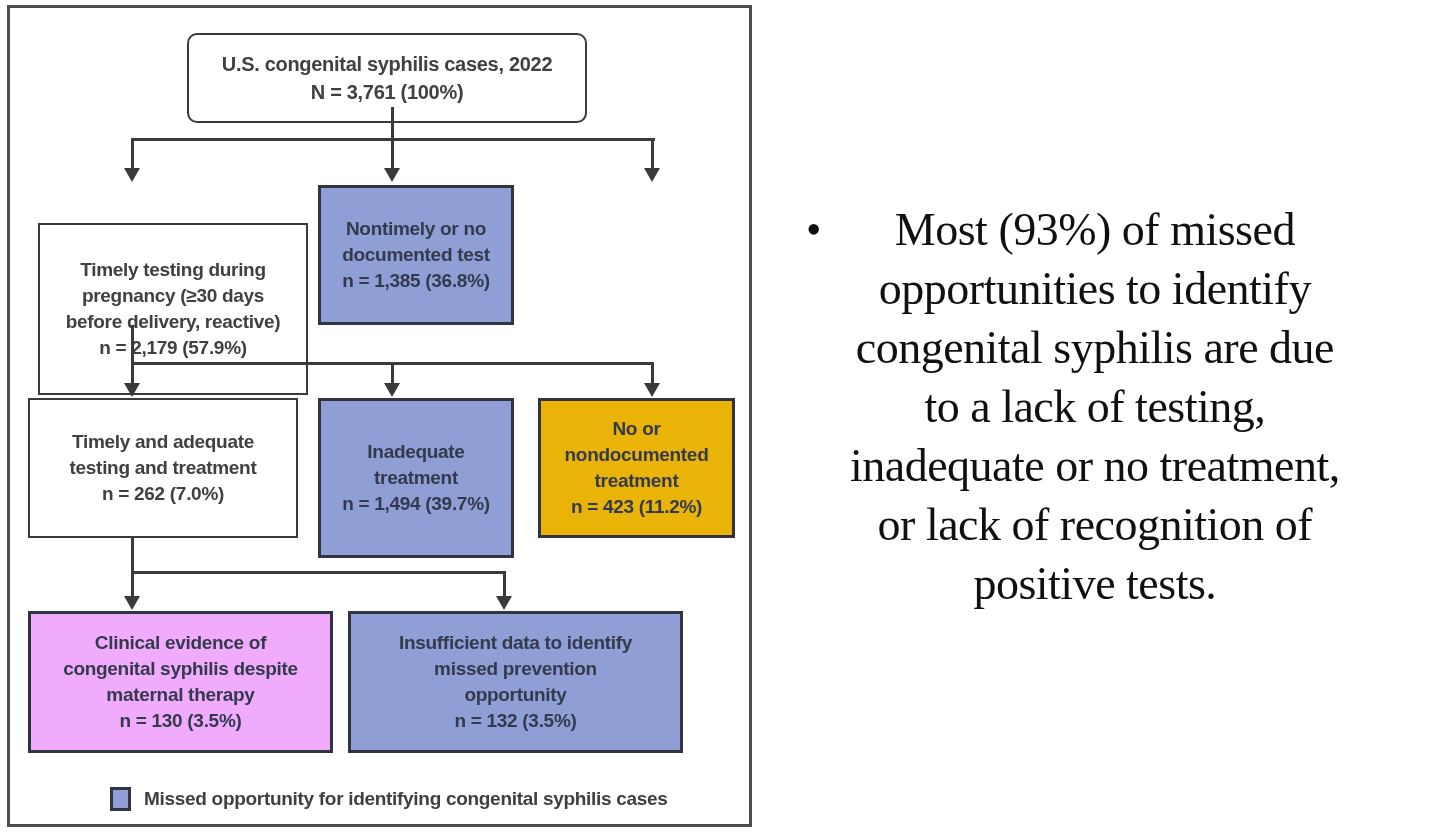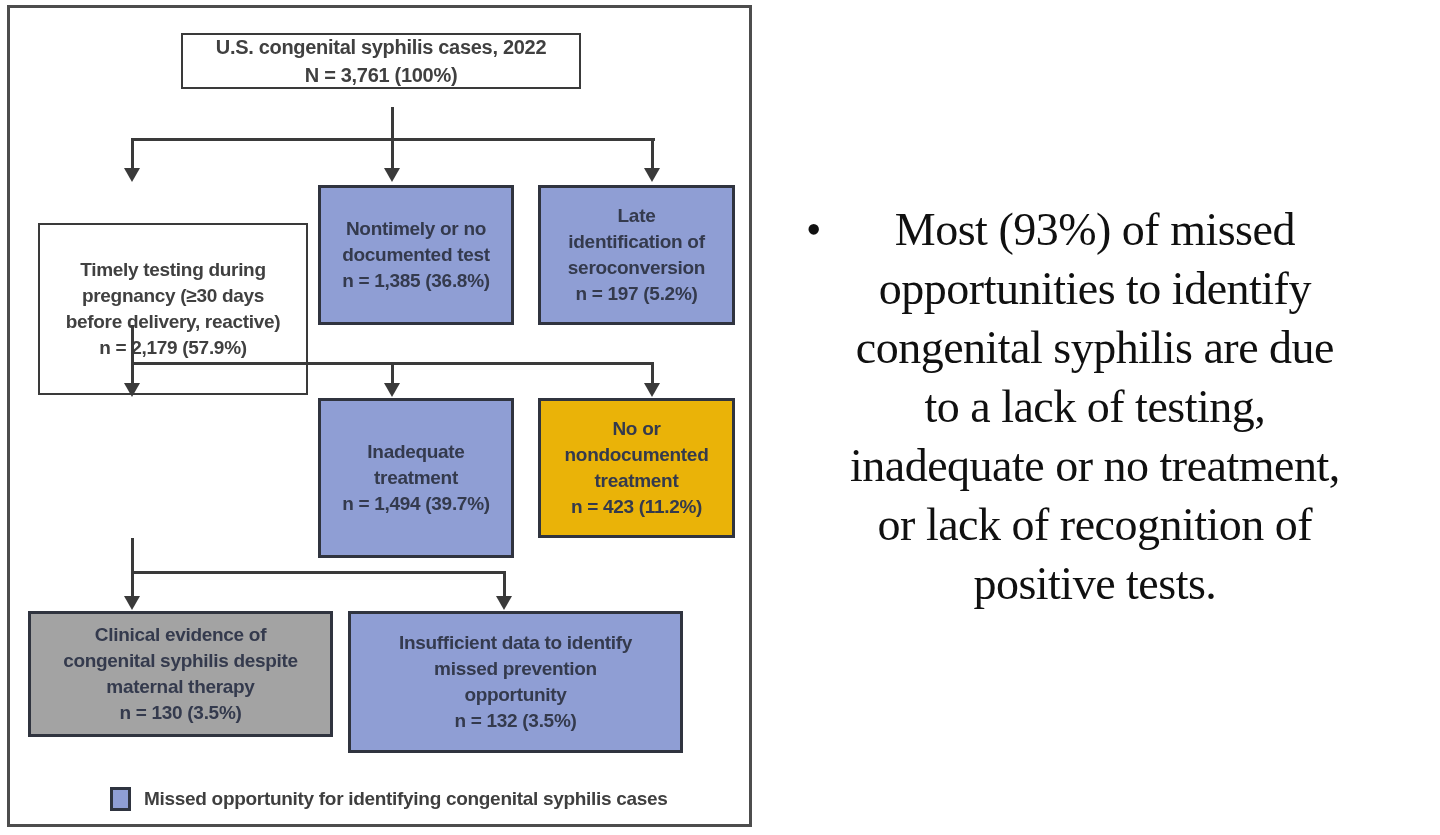--- a/index.html
+++ b/index.html
@@ -56,21 +56,21 @@
     font-size:46px;line-height:59px;white-space:pre-line;letter-spacing:-0.5px;text-align:center;
   }
 </style>
 </head>
 <body>
 
 <div class="stage">
 
   <div class="panel">
 
-    <div class="node root" style="left:171px;top:25px;width:400px;height:56px;">
+    <div class="node root" style="left:177px;top:25px;width:400px;height:90px;border-radius:10px;">
       <span class="txt">U.S. congenital syphilis cases, 2022
 N = 3,761 (100%)</span>
     </div>
 
     <div class="vline" style="left:381px;top:99px;height:33px;"></div>
     <div class="hline" style="left:121px;top:130px;width:524px;"></div>
     <div class="vline" style="left:121px;top:130px;height:31px;"></div>
     <div class="vline" style="left:381px;top:130px;height:31px;"></div>
     <div class="vline" style="left:641px;top:130px;height:31px;"></div>
     <div class="arrow" style="left:114px;top:160px;"></div>
@@ -81,56 +81,55 @@
       <span class="txt">Timely testing during
 pregnancy (≥30 days
 before delivery, reactive)
 n = 2,179 (57.9%)</span>
     </div>
     <div class="node missed" style="left: 308px; top: 177px; width: 196px; height: 140px; background: rgb(143, 158, 212);">
       <span class="txt">Nontimely or no
 documented test
 n = 1,385 (36.8%)</span>
     </div>
-    <div class="node missed" style="left: 528px; top: 177px; width: 197px; height: 140px; background: rgb(143, 158, 212);">
-      <span class="txt">Late
-identification of
-seroconversion
-n = 197 (5.2%)</span>
-    </div>
 
     <div class="vline" style="left:121px;top:317px;height:40px;"></div>
     <div class="hline" style="left:121px;top:354px;width:523px;"></div>
     <div class="vline" style="left:121px;top:354px;height:22px;"></div>
     <div class="vline" style="left:381px;top:354px;height:22px;"></div>
     <div class="vline" style="left:641px;top:354px;height:22px;"></div>
     <div class="arrow" style="left:114px;top:375px;"></div>
     <div class="arrow" style="left:374px;top:375px;"></div>
     <div class="arrow" style="left:634px;top:375px;"></div>
 
+    <div class="node" style="left:18px;top:390px;width:270px;height:140px;">
+      <span class="txt">Timely and adequate
+testing and treatment
+n = 262 (7.0%)</span>
+    </div>
     <div class="node missed" style="left: 308px; top: 390px; width: 196px; height: 160px; background: rgb(143, 158, 212);">
       <span class="txt">Inadequate
 treatment
 n = 1,494 (39.7%)</span>
     </div>
     <div class="node missed" style="left: 528px; top: 390px; width: 197px; height: 140px; background: #eab308;">
       <span class="txt">No or
 nondocumented
 treatment
 n = 423 (11.2%)</span>
     </div>
 
     <div class="vline" style="left:121px;top:530px;height:36px;"></div>
     <div class="hline" style="left:121px;top:563px;width:375px;"></div>
     <div class="vline" style="left:121px;top:563px;height:26px;"></div>
     <div class="vline" style="left:493px;top:563px;height:26px;"></div>
     <div class="arrow" style="left:114px;top:588px;"></div>
     <div class="arrow" style="left:486px;top:588px;"></div>
 
-    <div class="node missed" style="left: 18px; top: 603px; width: 305px; height: 126px; background: #a3a3a3;">
+    <div class="node missed" style="left: 18px; top: 603px; width: 305px; height: 142px; background: #f0abfc;">
       <span class="txt">Clinical evidence of
 congenital syphilis despite
 maternal therapy
 n = 130 (3.5%)</span>
     </div>
     <div class="node missed" style="left: 338px; top: 603px; width: 335px; height: 142px; background: rgb(143, 158, 212);">
       <span class="txt">Insufficient data to identify
 missed prevention
 opportunity
 n = 132 (3.5%)</span>

